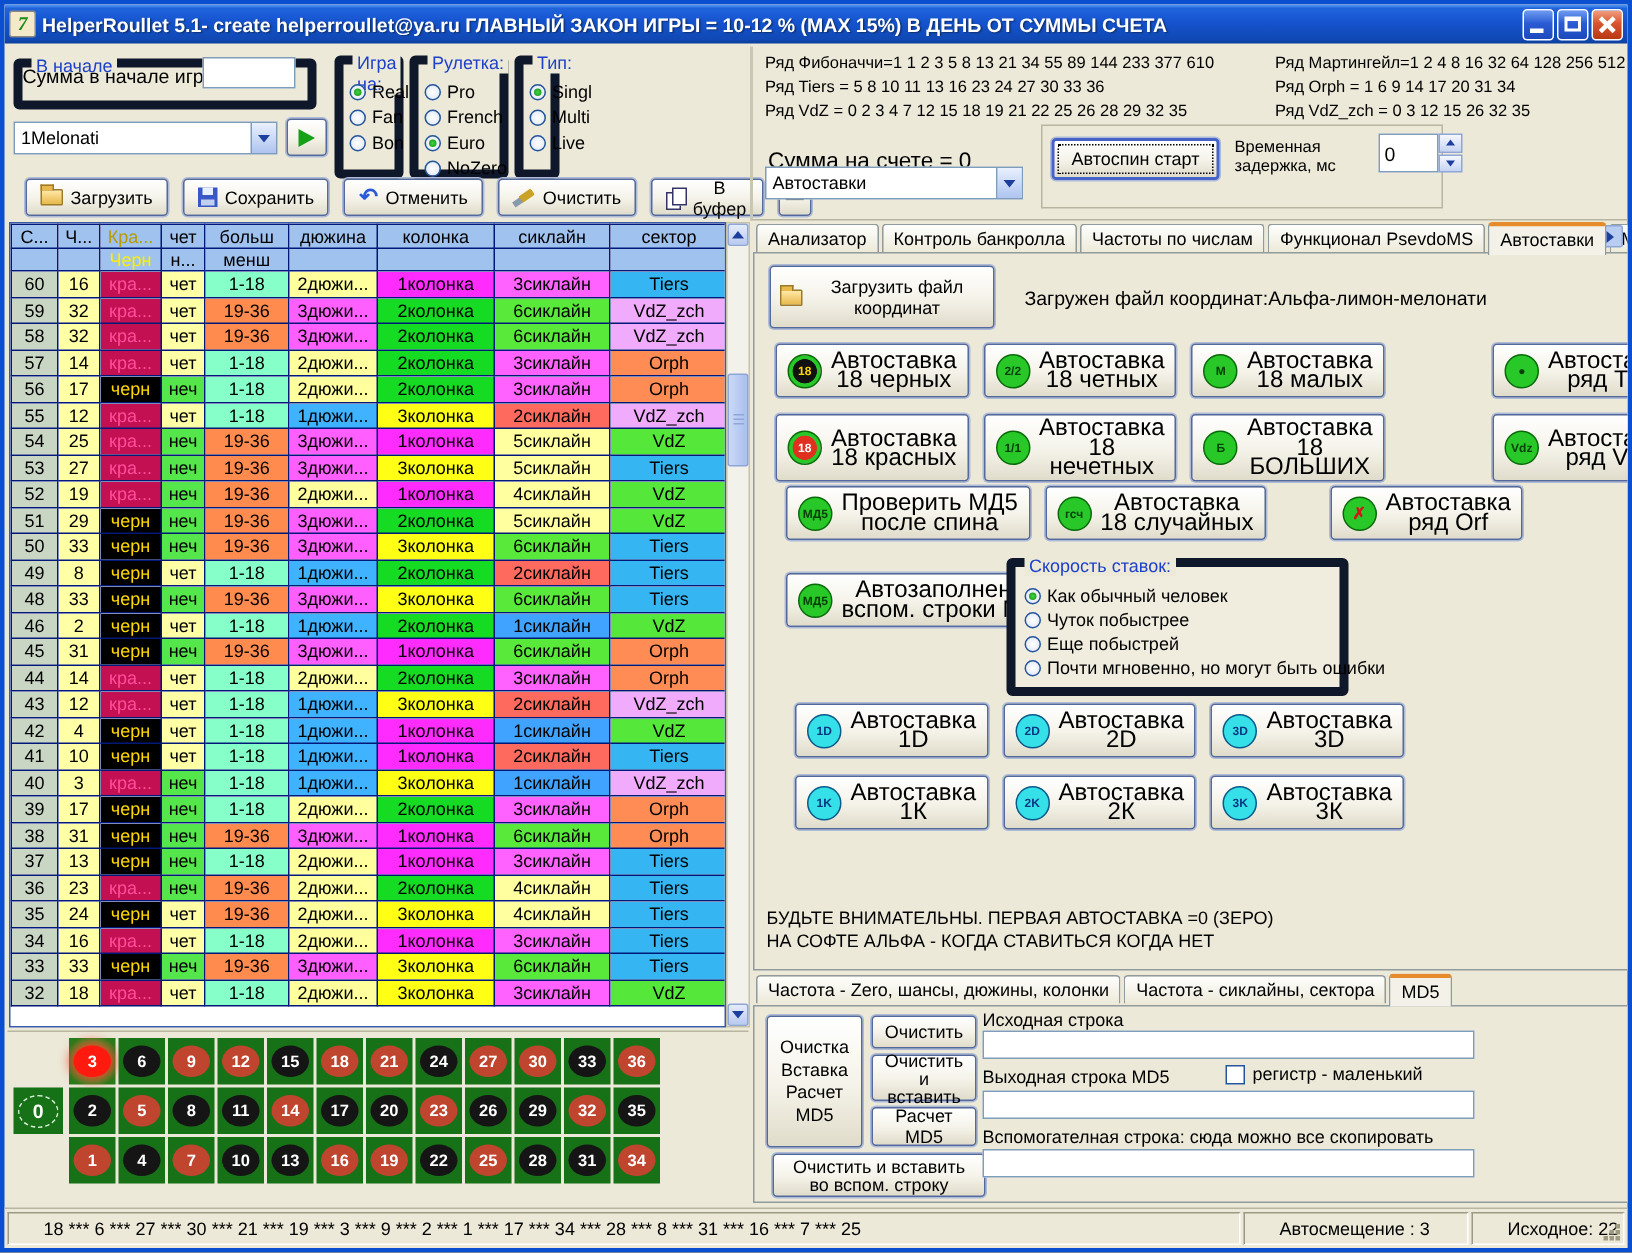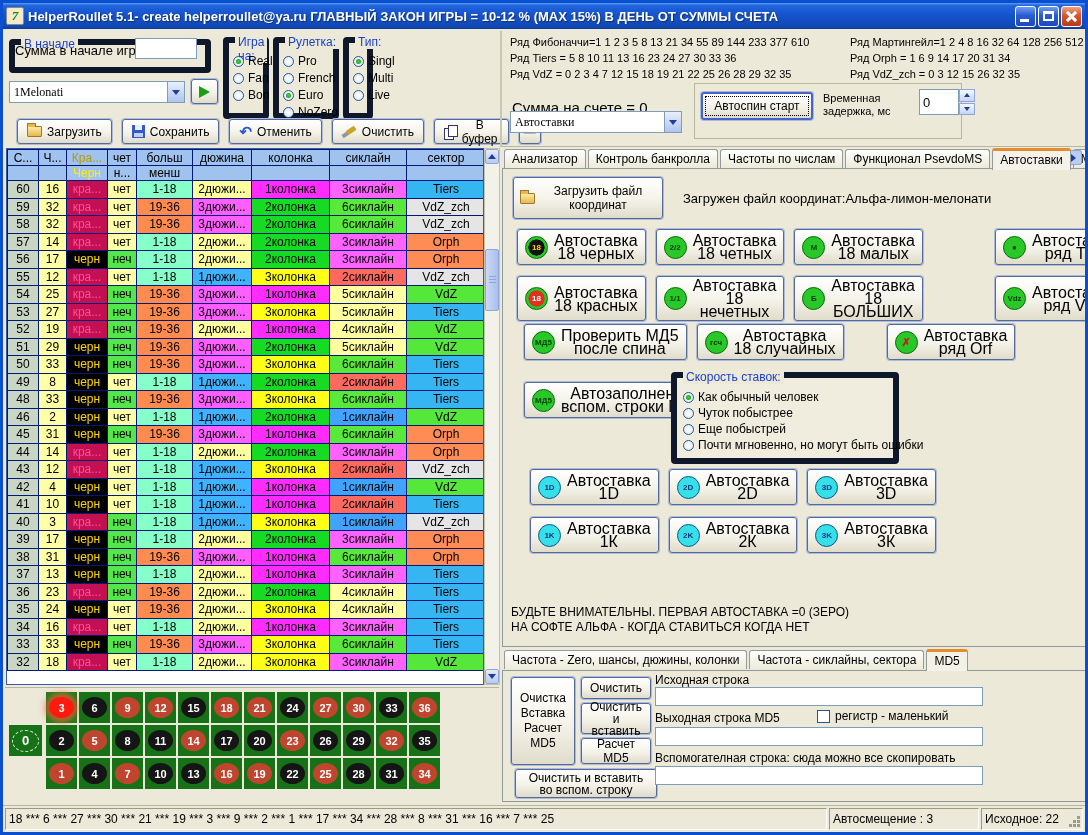--- a/index.html
+++ b/index.html
@@ -24,21 +24,21 @@
   .gb{position:absolute;border:6px solid #0f172a;border-radius:4px;}
   .gb>.leg{position:absolute;top:-8px;left:6px;background:#ECE9D8;padding:0 3px;color:#1D41C9;font-size:12px;}
   .ropt{display:flex;align-items:center;gap:4px;font-size:12px;margin:3px 4px;cursor:default;}
   .radio{width:11px;height:11px;flex:0 0 11px;border:1px solid #23559C;border-radius:50%;
     background:radial-gradient(#FFFFFF,#DCE4F2);position:relative;}
   .radio[data-on="1"]::after{content:"";position:absolute;inset:2px;border-radius:50%;
     background:radial-gradient(#41D941,#0E8A0E);}
   .xbtn{display:flex;align-items:center;justify-content:center;gap:5px;border:1px solid #54699C;border-radius:3px;
     background:linear-gradient(180deg,#FFFFFF,#F4F2E8 55%,#E0DCCB);font-family:"Liberation Sans",sans-serif;
     font-size:12px;color:#000;box-shadow:0 0 0 1px #AEBBD8;cursor:pointer;}
-  .combo{display:flex;border:1px solid #7F9DB9;background:#fff;height:22px;align-items:stretch;font-family:Liberation Serif, serif;}
+  .combo{display:flex;border:1px solid #7F9DB9;background:#fff;height:22px;align-items:stretch;}
   .combo .cval{flex:1;font-size:12px;padding:3px 4px;white-space:nowrap;overflow:hidden;}
   .combo .cbtn{width:17px;border-left:1px solid #7F9DB9;display:flex;align-items:center;justify-content:center;
     background:linear-gradient(180deg,#E9F0FD,#AFC4F0);}
   .ar-d{width:0;height:0;border-left:4px solid transparent;border-right:4px solid transparent;border-top:5px solid #1C3E9C;}
   .ar-u{width:0;height:0;border-left:4px solid transparent;border-right:4px solid transparent;border-bottom:5px solid #1C3E9C;}
   .sunkin{border:1px solid;border-color:#9D9A84 #FFF #FFF #9D9A84;}
   
   #left-controls{position:absolute;left:4px;top:30px;width:492px;height:114px;}
   #gb-start{left:2px;top:6px;width:202px;height:34px;}
   #start-label{position:absolute;left:8px;top:10px;font-size:13px;}
@@ -97,41 +97,41 @@
   td[data-val="1колонка"]{background:#FF2BFF;}
   td[data-val="2колонка"]{background:#16DB23;}
   td[data-val="3колонка"]{background:#FFFF16;}
   td[data-val="1сиклайн"]{background:#3FA3FF;}
   td[data-val="2сиклайн"]{background:#FF6A5F;}
   td[data-val="3сиклайн"]{background:#FF62FF;}
   td[data-val="4сиклайн"]{background:#FFFFA0;}
   td[data-val="5сиклайн"]{background:#FFFFA0;}
   td[data-val="6сиклайн"]{background:#59E93B;}
   td[data-val="Tiers"]{background:#35B6F2;}
-  td[data-val="VdZ_zch"]{background:#e5e5e5;}
+  td[data-val="VdZ_zch"]{background:#f0abfc;}
   td[data-val="VdZ"]{background:#56E73B;}
   td[data-val="Orph"]{background:#FF8B55;}
   
   #board{position:absolute;left:2px;top:684px;width:494px;height:115px;border-top:1px solid #B8B5A0;}
   .brow{position:absolute;left:4px;display:flex;gap:2px;}
   .brow.r1{top:4px;left:41px;} .brow.r2{top:37px;} .brow.r3{top:70px;left:41px;}
   .bcell{width:31px;height:31px;background:#177117;display:flex;align-items:center;justify-content:center;}
   .bcell[data-hl="1"]{background:radial-gradient(circle,#74D464 15%,#1F7F1B 80%);}
   .chip{width:25px;height:21px;border-radius:50%;display:flex;align-items:center;justify-content:center;
     color:#fff;font-size:11px;font-weight:bold;}
   .chip[data-c="r"]{background:#C0452F;}
   .chip[data-c="b"]{background:#151515;}
   .bcell[data-hl="1"] .chip{background:#FF1A10;box-shadow:0 0 8px 2px #FF3020;}
   #zero-cell{width:33px;height:31px;background:#177117;display:flex;align-items:center;justify-content:center;margin-right:2px;}
   #zero-ring{width:27px;height:22px;border:1px dashed #D8F0D8;border-radius:50%;display:flex;align-items:center;
     justify-content:center;color:#fff;font-size:13px;font-weight:bold;}
   
   #statusbar{position:absolute;left:0;right:0;bottom:0;height:27px;background:#ECE9D8;display:flex;gap:2px;
     padding:2px;border-top:1px solid #B8B5A0;}
-  .ssec{font-size:12px;padding:3px 3px;white-space:nowrap;overflow:hidden;}
+  .ssec{font-size:12px;padding:3px 23px;white-space:nowrap;overflow:hidden;}
   #ss-hist{flex:1 1 auto;} #ss-shift{flex:0 0 150px;} #ss-init{flex:0 0 102px;position:relative;}
   #ss-init::after{content:"";position:absolute;right:2px;bottom:2px;width:3px;height:3px;background:#9D9A84;
     box-shadow:-4px 0 #9D9A84,0 -4px #9D9A84,-8px 0 #9D9A84,-4px -4px #9D9A84,0 -8px #9D9A84;}
   
   #right-top{position:absolute;left:497px;top:28px;width:588px;height:116px;border-left:2px solid #C9C7B0;
     border-bottom:1px solid #B8B5A0;}
   .sline{position:absolute;font-size:11px;white-space:nowrap;}
   #sum-heading{position:absolute;left:10px;top:68px;font-size:15px;font-weight:normal;}
   #autobets-combo{position:absolute;left:8px;top:80px;width:172px;}
   #spin-group{position:absolute;left:192px;top:52px;width:268px;height:56px;border:1px solid #B8B5A0;}

